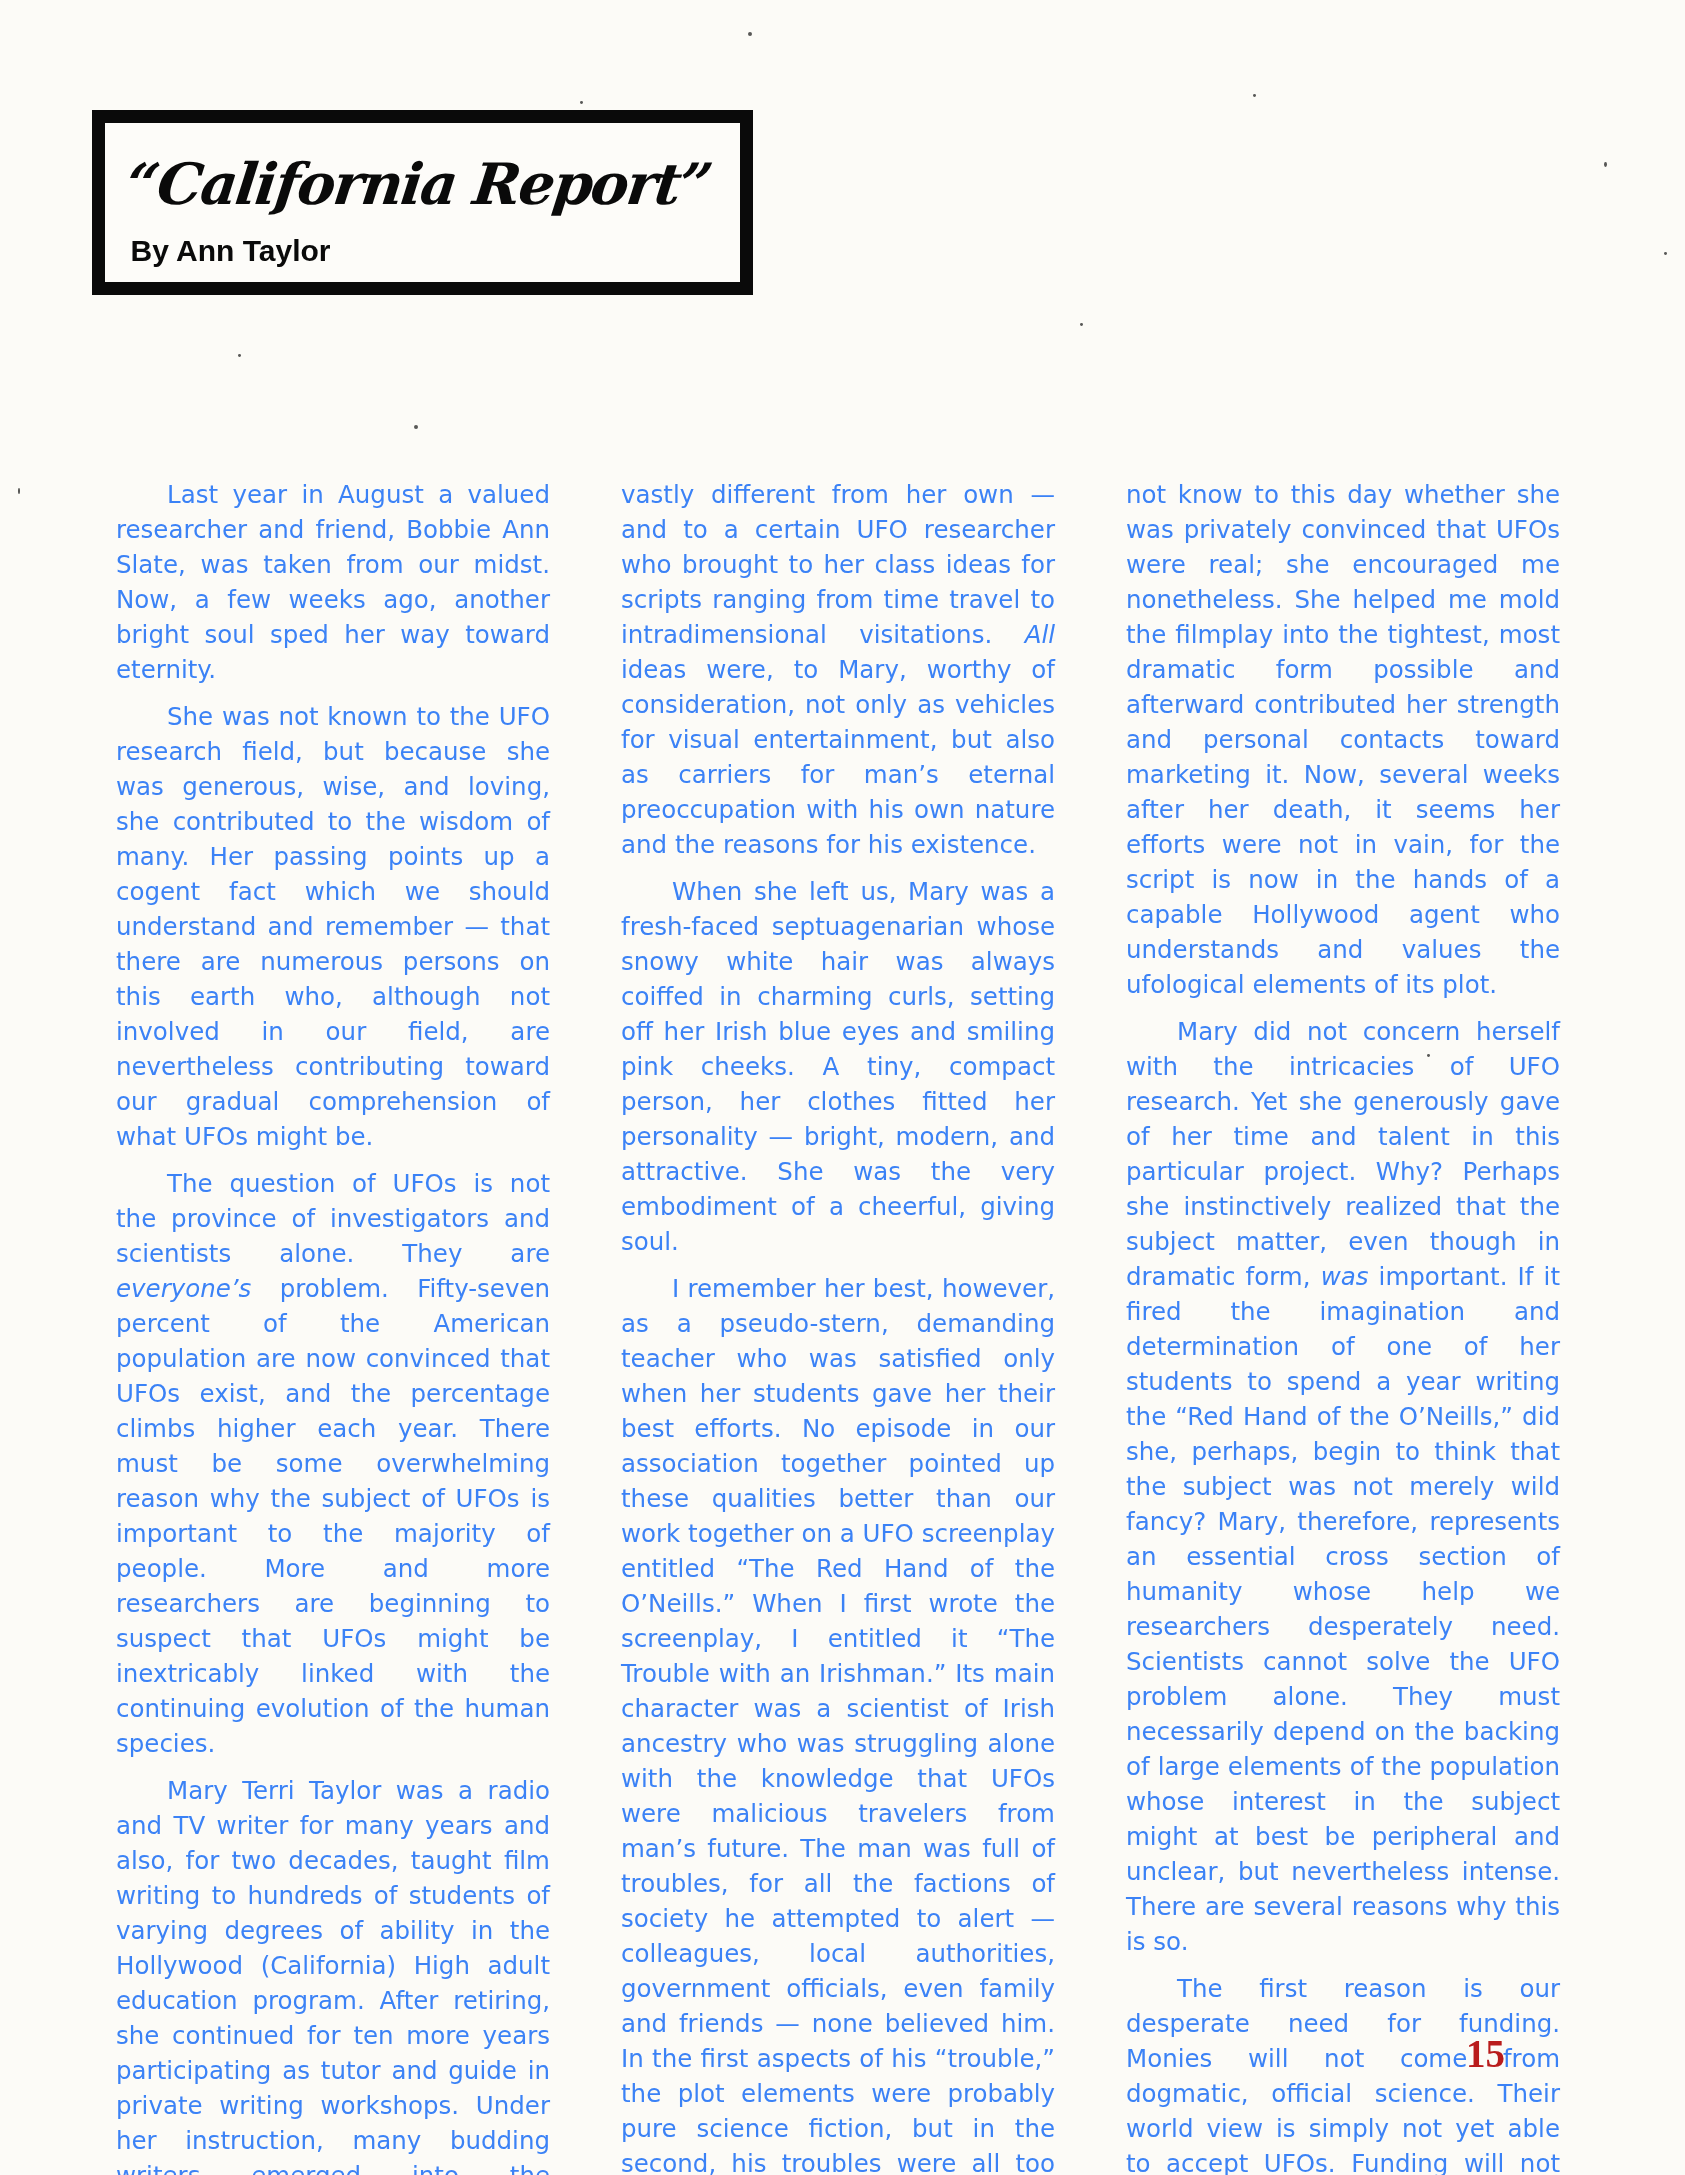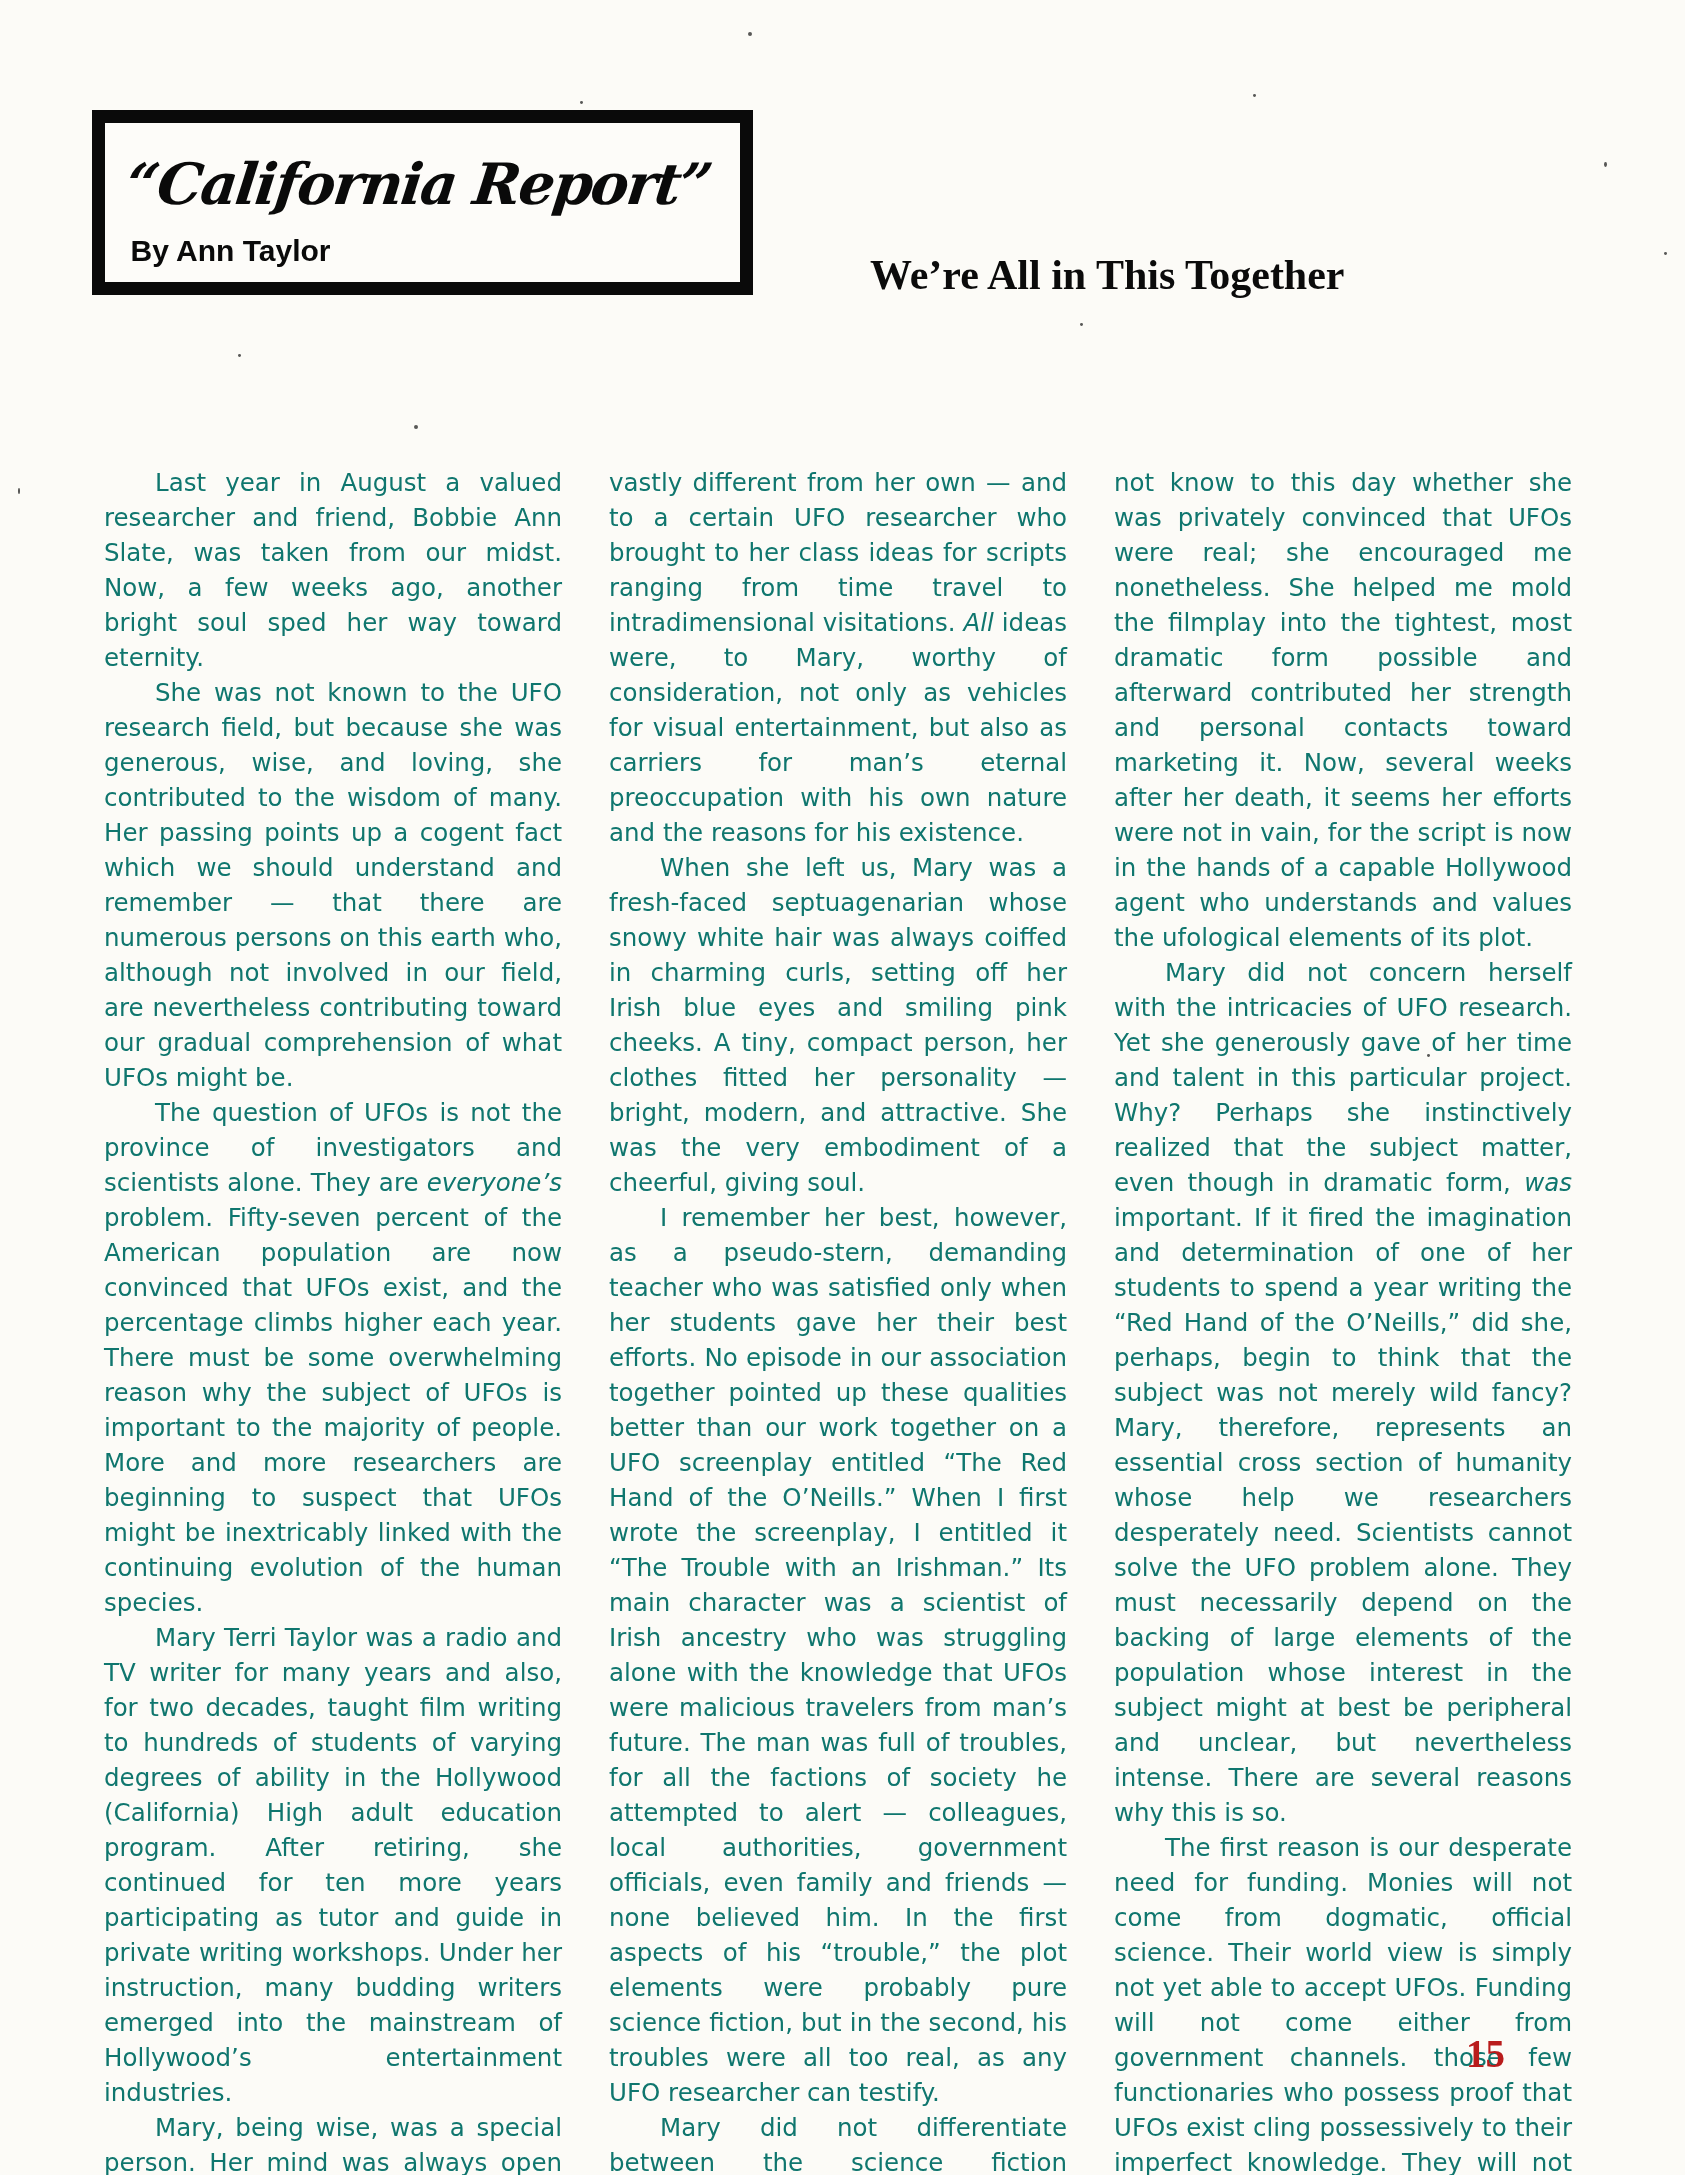--- a/index.html
+++ b/index.html
@@ -44,25 +44,25 @@
   }
   
   .columns{
     position:absolute;left:104px;top:465px;
     width:1467px;
     display:grid;
     grid-template-columns:458px 458px 458px;
     column-gap:47px;
   }
   .col p{
-    margin:0;
+    margin:12px;
     font-size:24.5px;
     line-height:35px;
     text-align:justify;
-    color:#0f766e;
+    color:#3b82f6;
   }
   .col p.indent{text-indent:51px;}
   .col em{}
   
   .page-number{
     position:absolute;left:1466px;top:2031px;
     font-family:"Liberation Serif",serif;
     font-weight:bold;font-size:39px;
     color:#b91c1c;
   }
@@ -72,21 +72,20 @@
 </head>
 <body>
 
 <div class="page">
 
   <div class="masthead">
     <div class="masthead-title">“California Report”</div>
     <div class="masthead-byline">By Ann Taylor</div>
   </div>
 
-  <div class="headline">We’re All in This Together</div>
 
   <div class="columns">
       <div class="col">
         <p class="indent"><span>Last year in August a valued researcher and friend, Bobbie Ann Slate, was taken from our midst. Now, a few weeks ago, another bright soul sped her way toward eternity.</span></p>
         <p class="indent"><span>She was not known to the UFO research field, but because she was generous, wise, and loving, she contributed to the wisdom of many. Her passing points up a cogent fact which we should understand and remember — that there are numerous persons on this earth who, although not involved in our field, are nevertheless contributing toward our gradual comprehension of what UFOs might be.</span></p>
         <p class="indent"><span>The question of UFOs is not the province of investigators and scientists alone. They are </span><em>everyone’s</em><span> problem. Fifty-seven percent of the American population are now convinced that UFOs exist, and the percentage climbs higher each year. There must be some overwhelming reason why the subject of UFOs is important to the majority of people. More and more researchers are beginning to suspect that UFOs might be inextricably linked with the continuing evolution of the human species.</span></p>
         <p class="indent"><span>Mary Terri Taylor was a radio and TV writer for many years and also, for two decades, taught film writing to hundreds of students of varying degrees of ability in the Hollywood (California) High adult education program. After retiring, she continued for ten more years participating as tutor and guide in private writing workshops. Under her instruction, many budding writers emerged into the mainstream of Hollywood’s entertainment industries.</span></p>
         <p class="indent"><span>Mary, being wise, was a special person. Her mind was always open to new ideas. A staunch Christian Scientist, she nevertheless opened her heart to people whose lifestyles were</span></p>
       </div>
       <div class="col">

